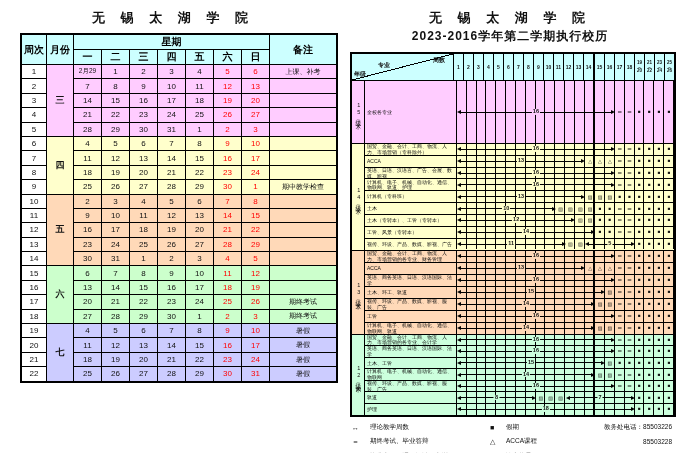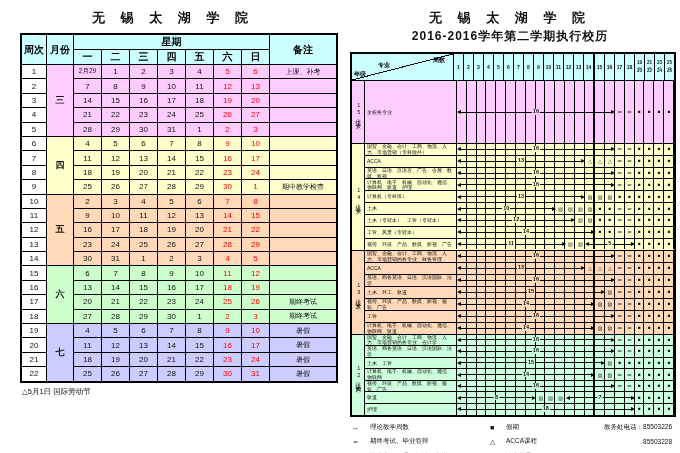--- a/index.html
+++ b/index.html
@@ -337,27 +337,26 @@
             <td class="dy" style="background:#ccccff">27</td>
             <td class="dy" style="background:#ccccff">28</td>
             <td class="dy" style="background:#ccccff">29</td>
             <td class="dy we" style="background:#ccccff">30</td>
             <td class="dy we" style="background:#ccccff">31</td>
             <td class="rm" style="background:#ccccff">暑假</td>
           </tr>
         </tbody>
       </table>
     <div class="notes" id="lnotes">
-        <span>△5月1日 国际劳动节</span>
       </div>
   </div>
 
   <div class="page" id="right-page">
     <div class="title1">无 锡 太 湖 学 院</div>
-    <div class="title2">2016-2016学年第二学期执行校历</div>
+    <div class="title2">2023-2016学年第二学期执行校历</div>
     <div id="rtable">
       <div class="rheader">
         <div class="rcorner">
           <span class="tr">周数</span>
           <span class="bl">年级</span>
           <span class="ml">专业</span>
         </div>
         <div class="rweeks" id="rweeks">
             <div class="wh">1</div>
             <div class="wh">2</div>

